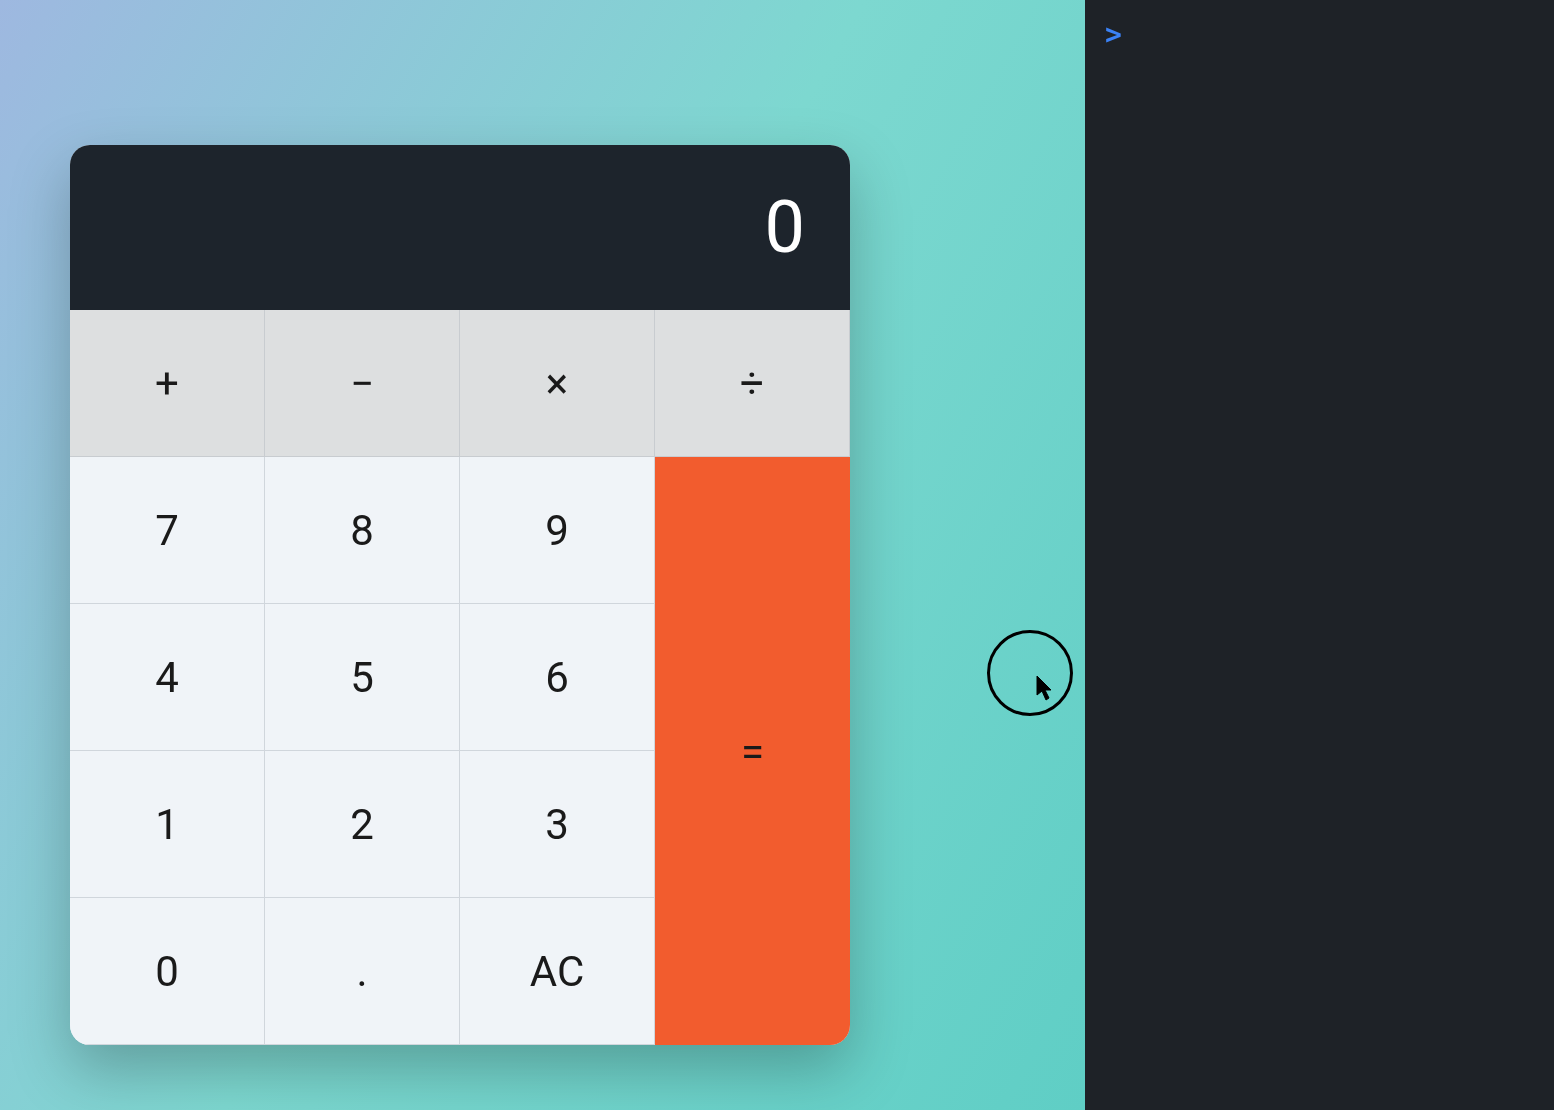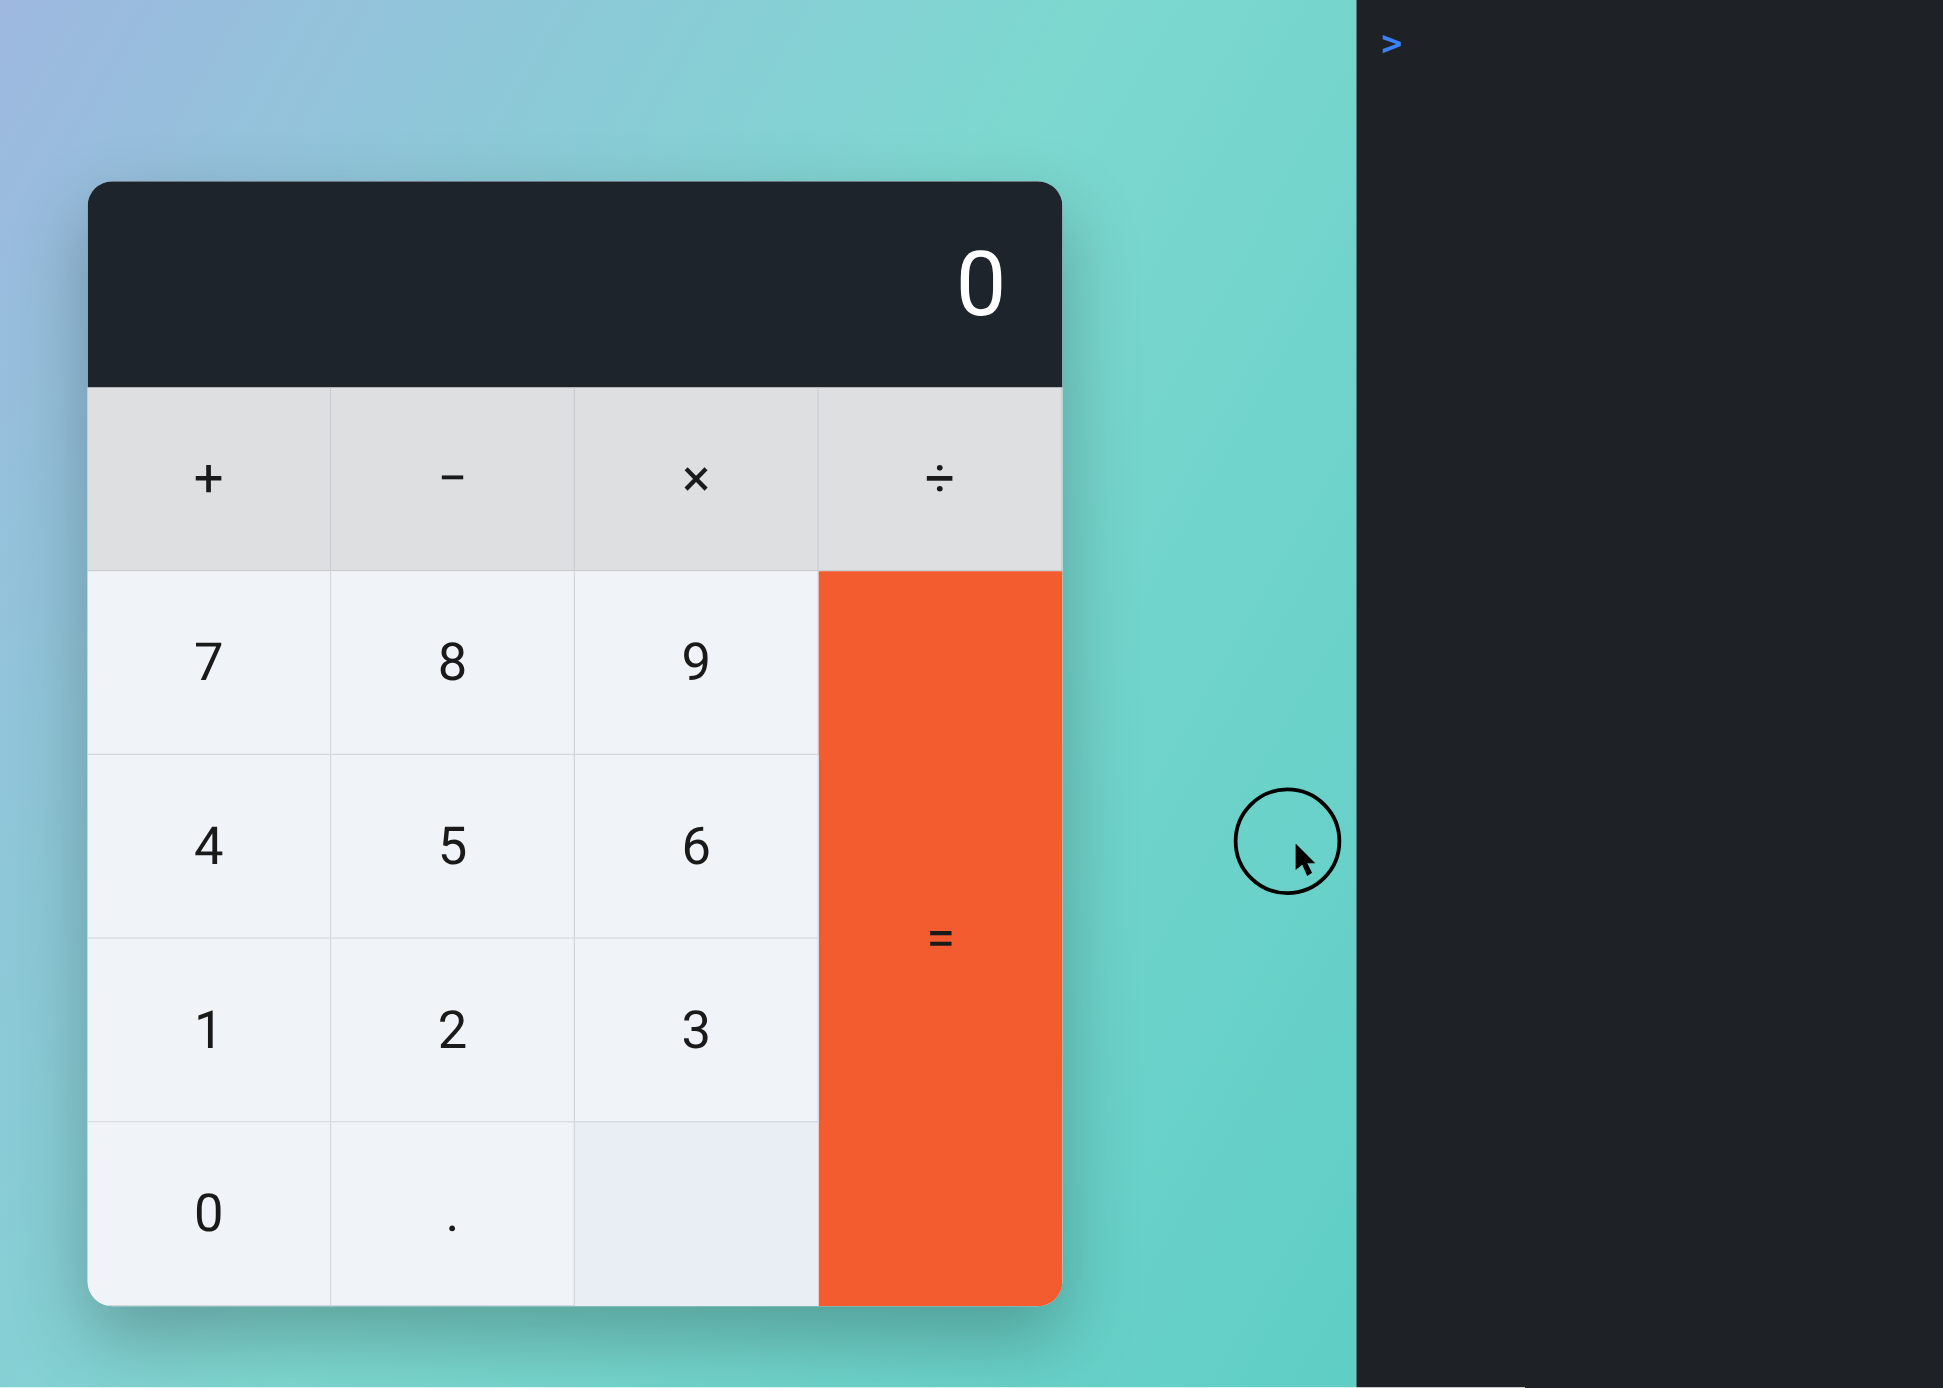--- a/index.html
+++ b/index.html
@@ -149,20 +149,21 @@
       <button class="key key-digit">4</button>
       <button class="key key-digit">5</button>
       <button class="key key-digit">6</button>
 
       <button class="key key-digit">1</button>
       <button class="key key-digit">2</button>
       <button class="key key-digit">3</button>
 
       <button class="key key-digit">0</button>
       <button class="key key-digit">.</button>
+      <button class="key key-digit">AC</button>
     </div>
   </div>
 
   <div class="cursor-indicator">
     <svg class="cursor-arrow" width="20" height="26" viewBox="0 0 20 26">
       <path d="M 1 1 L 1 20 L 6 16 L 10 25 L 13 23 L 9 15 L 15 15 Z" fill="#000" stroke="#000" stroke-width="1"></path>
     </svg>
   </div>
 </div>
 

